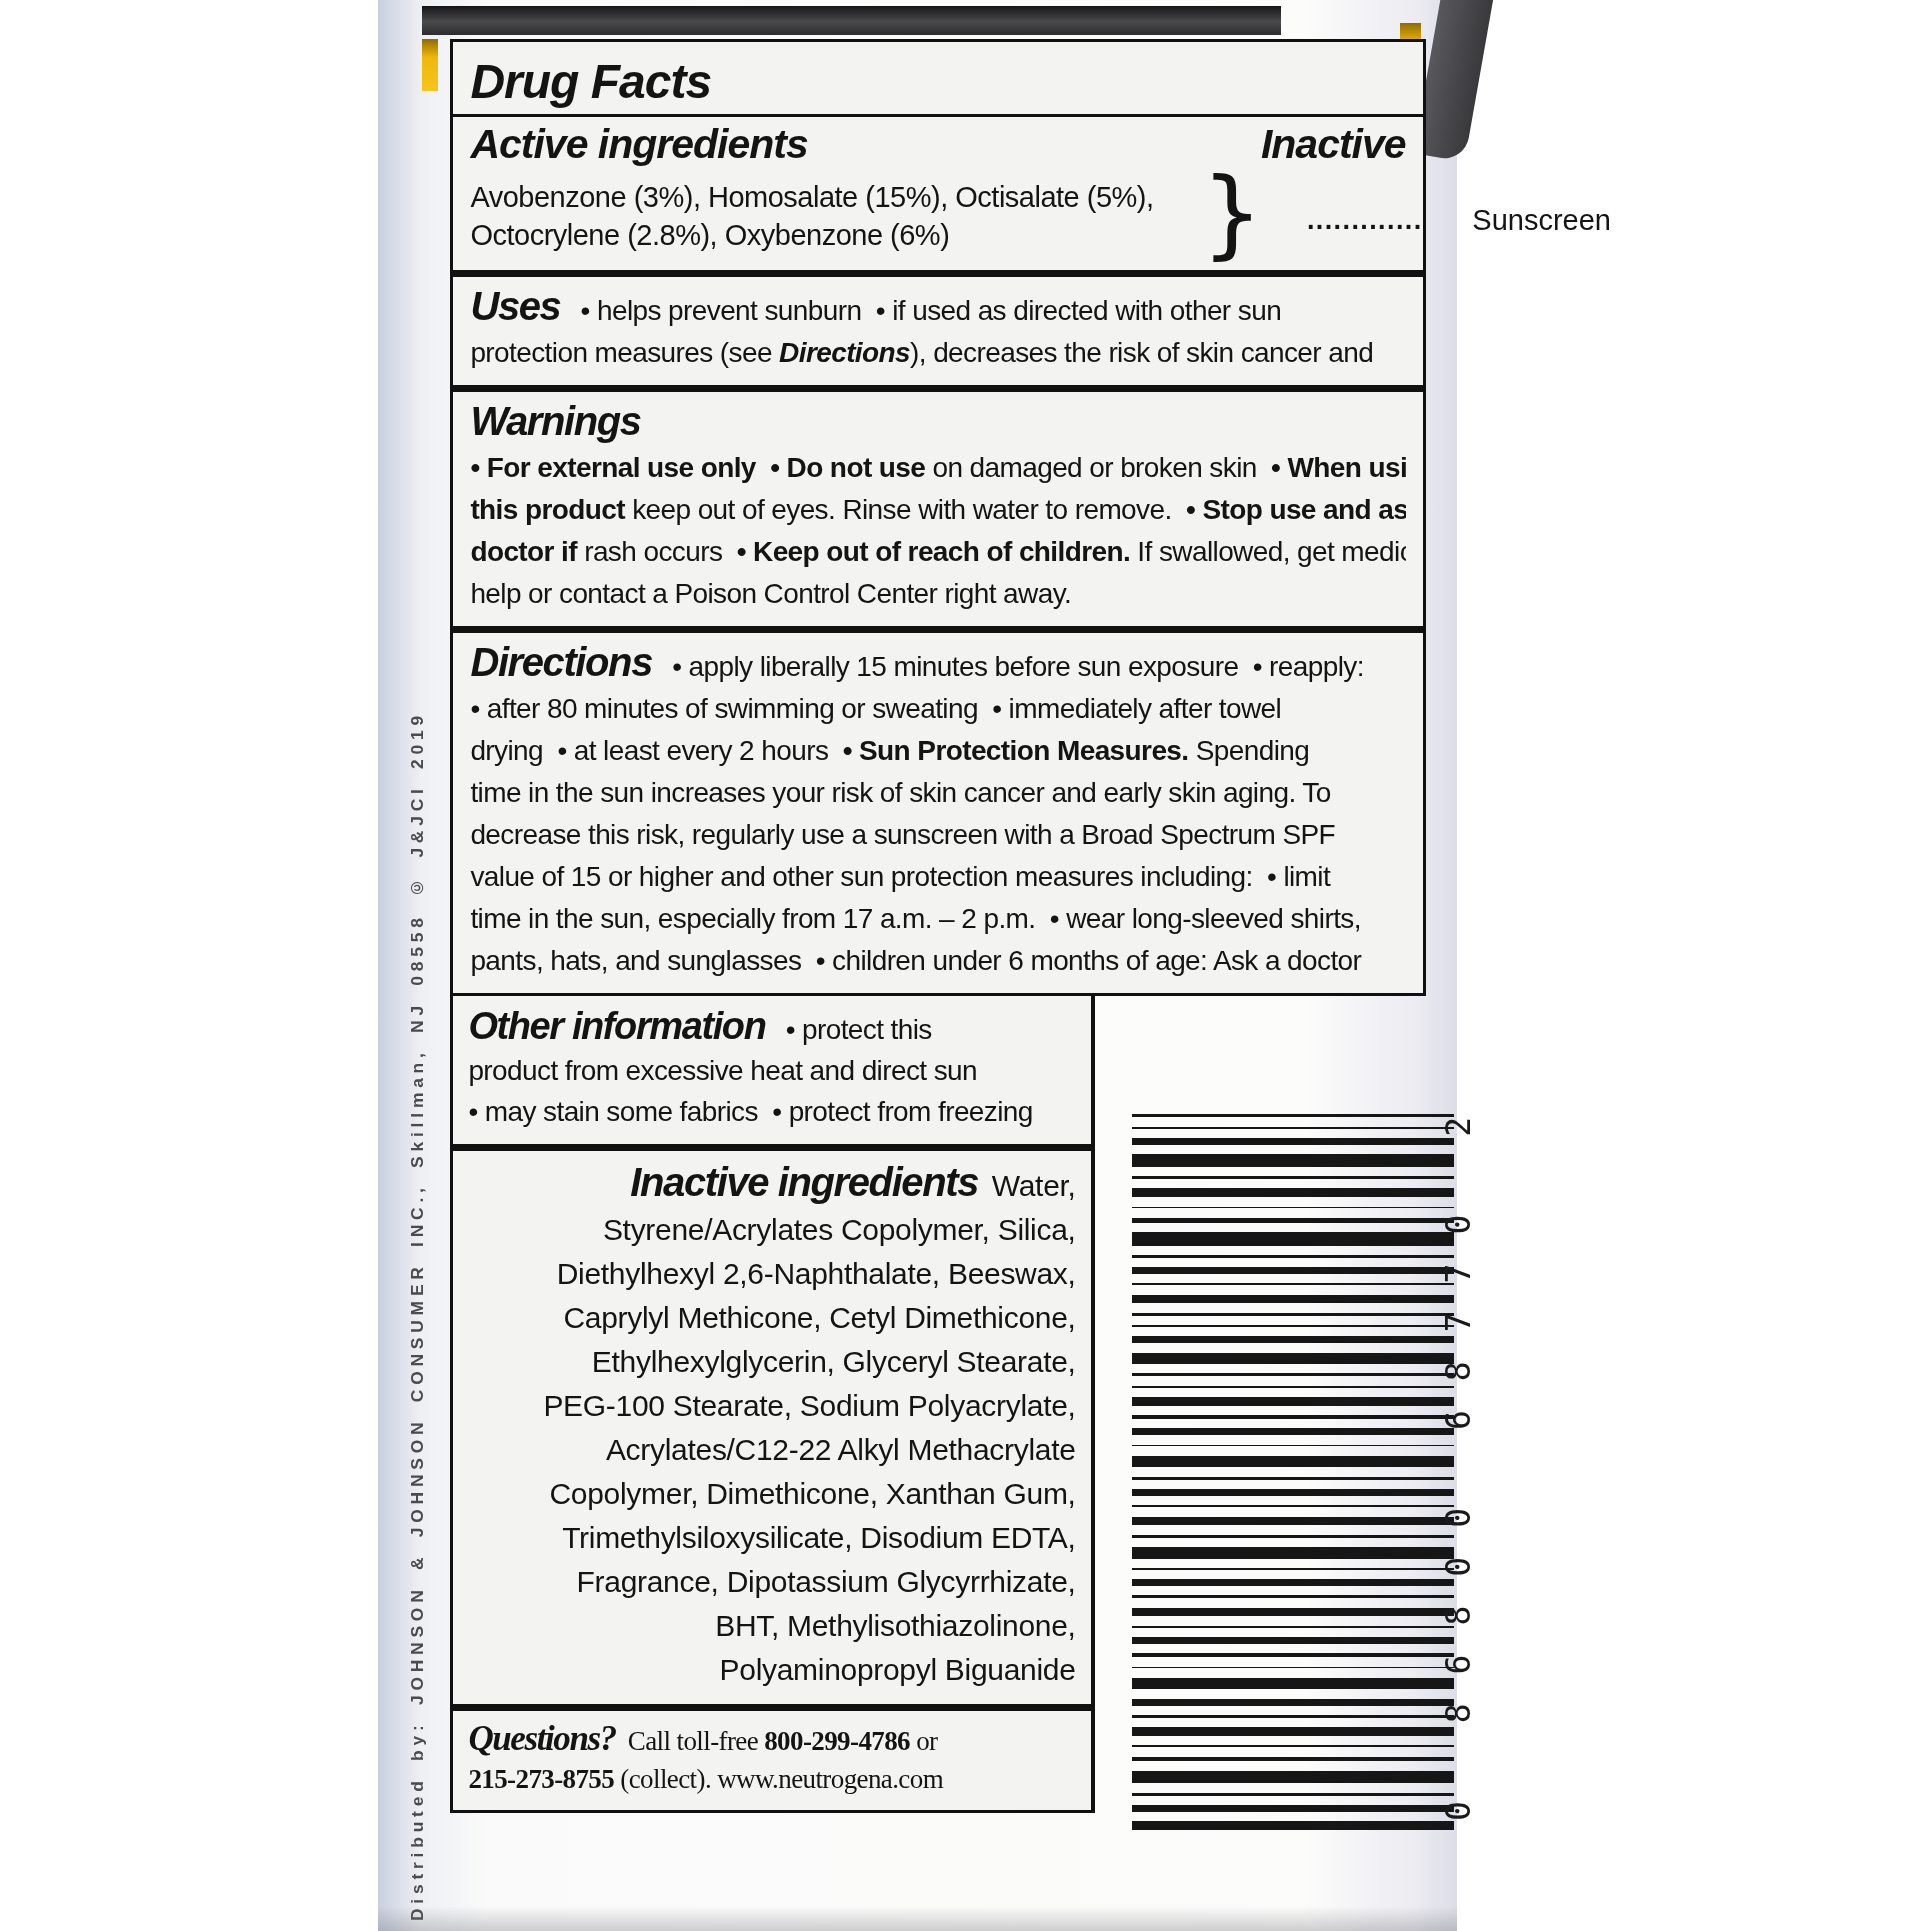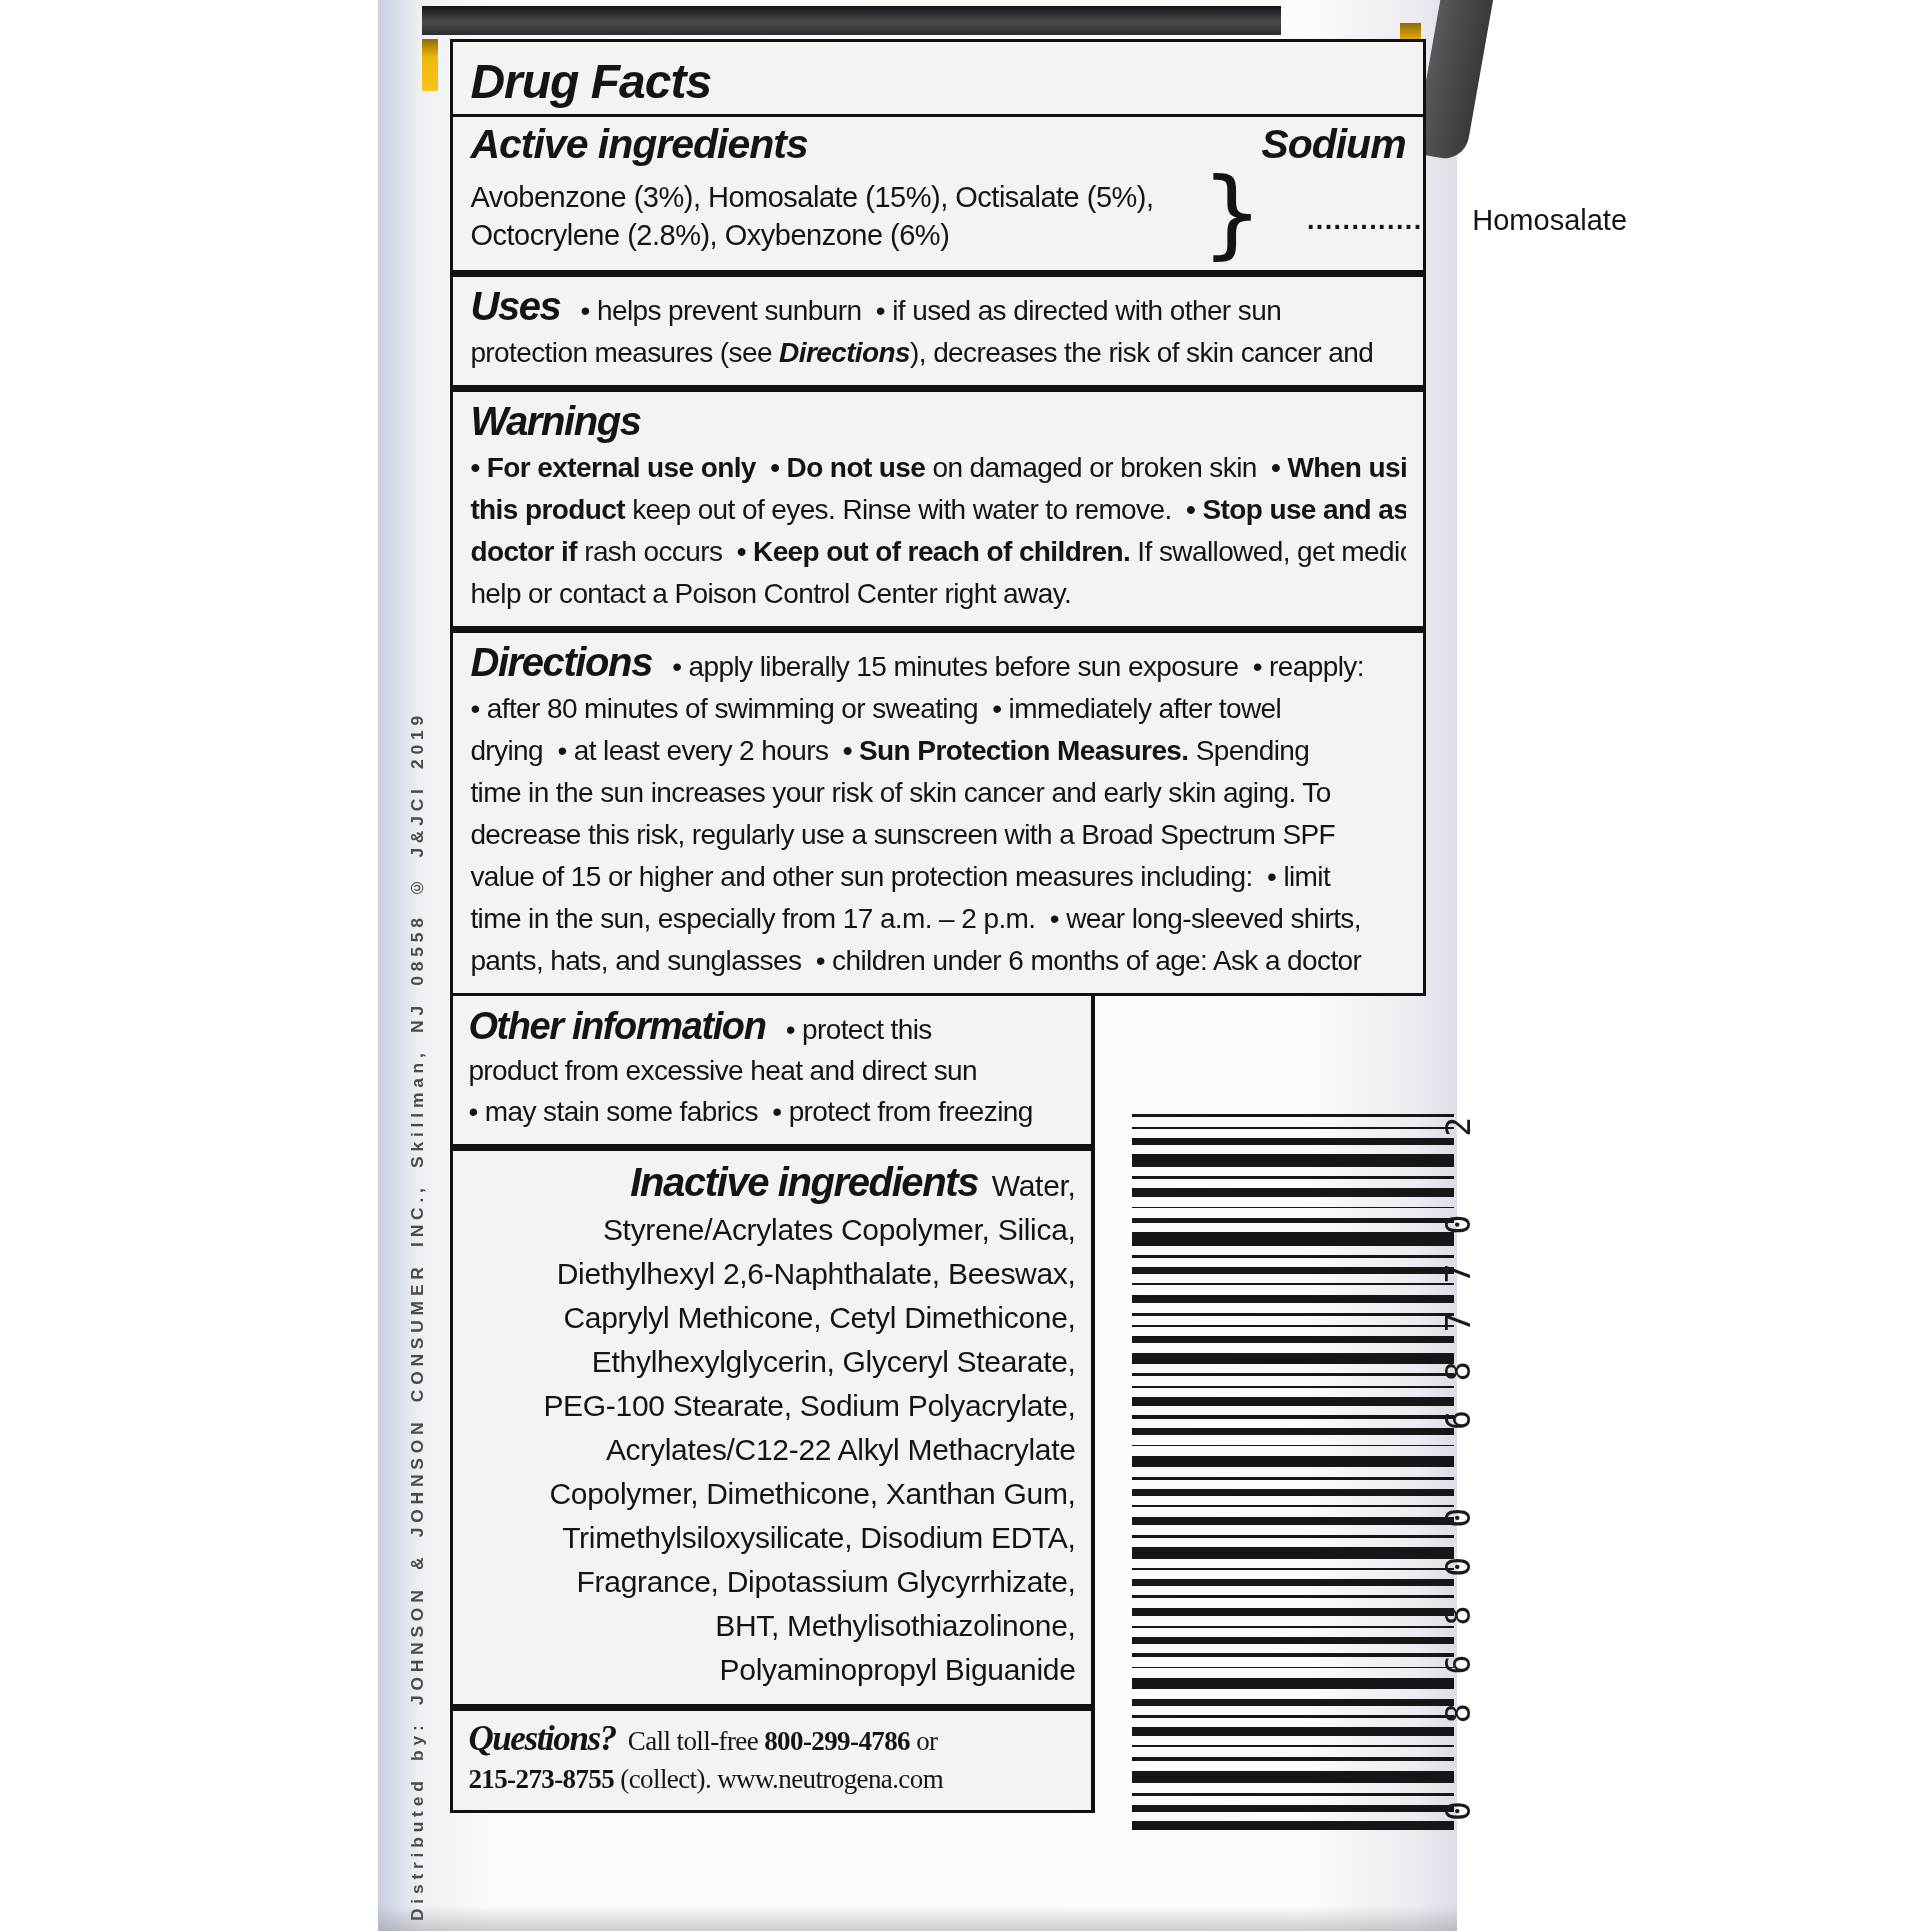--- a/index.html
+++ b/index.html
@@ -71,27 +71,27 @@
     <div class="side-text">Distributed by: JOHNSON &amp; JOHNSON CONSUMER INC., Skillman, NJ 08558 © J&amp;JCI 2019</div>
 
     <div class="label">
       <div class="topbox">
 
         <section class="sec head">
           <h1>Drug Facts</h1>
           <div class="thinrule"></div>
           <div class="ai-row">
             <h2>Active ingredients</h2>
-            <h2 class="purpose">Sodium</h2>
+            <h2 class="purpose">Inactive</h2>
           </div>
           <div class="ai-body">
             <div class="ai-lines"><div>Avobenzone (3%), Homosalate (15%), Octisalate (5%),</div><div>Octocrylene (2.8%), Oxybenzone (6%)</div></div>
             <div class="brace">}</div>
             <div class="leader">.............</div>
-            <div class="purpose-value">Homosalate</div>
+            <div class="purpose-value">Sunscreen</div>
           </div>
         </section>
 
         <div class="rule"></div>
         <section class="sec">
             <div class="rtline"><span class="seg h">Uses</span><span class="seg ">  • helps prevent sunburn  • if used as directed with other sun</span></div>
             <div class="rtline"><span class="seg ">protection measures (see </span><span class="seg bi">Directions</span><span class="seg ">), decreases the risk of skin cancer and</span></div>
           </section>
         <div class="rule"></div>
         <section class="sec">

